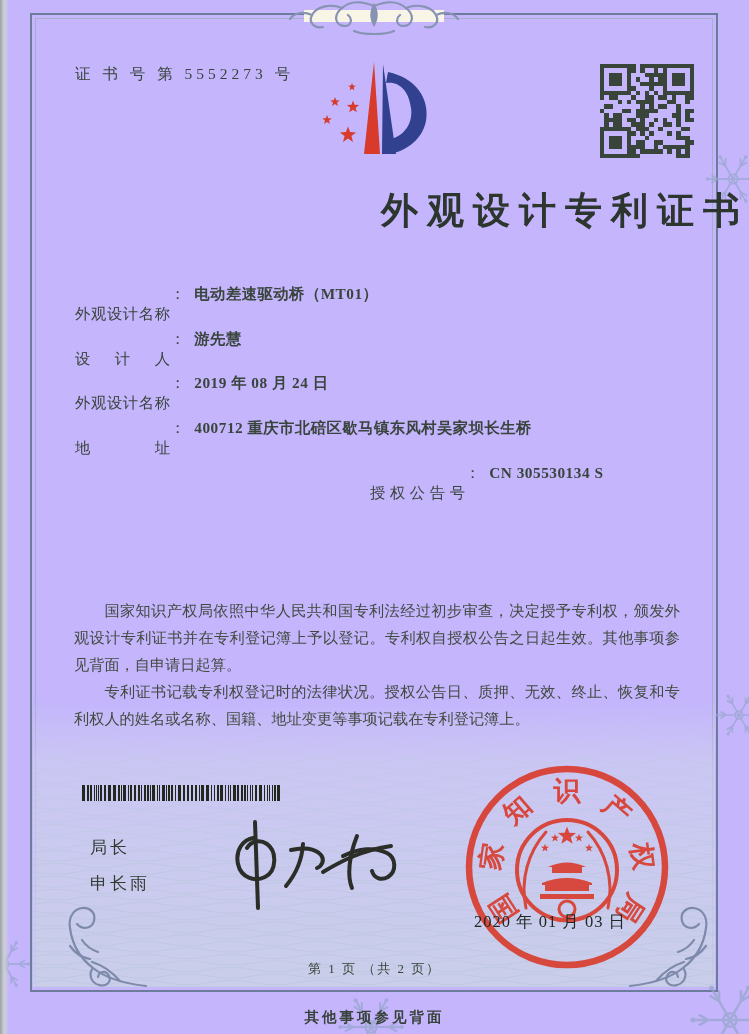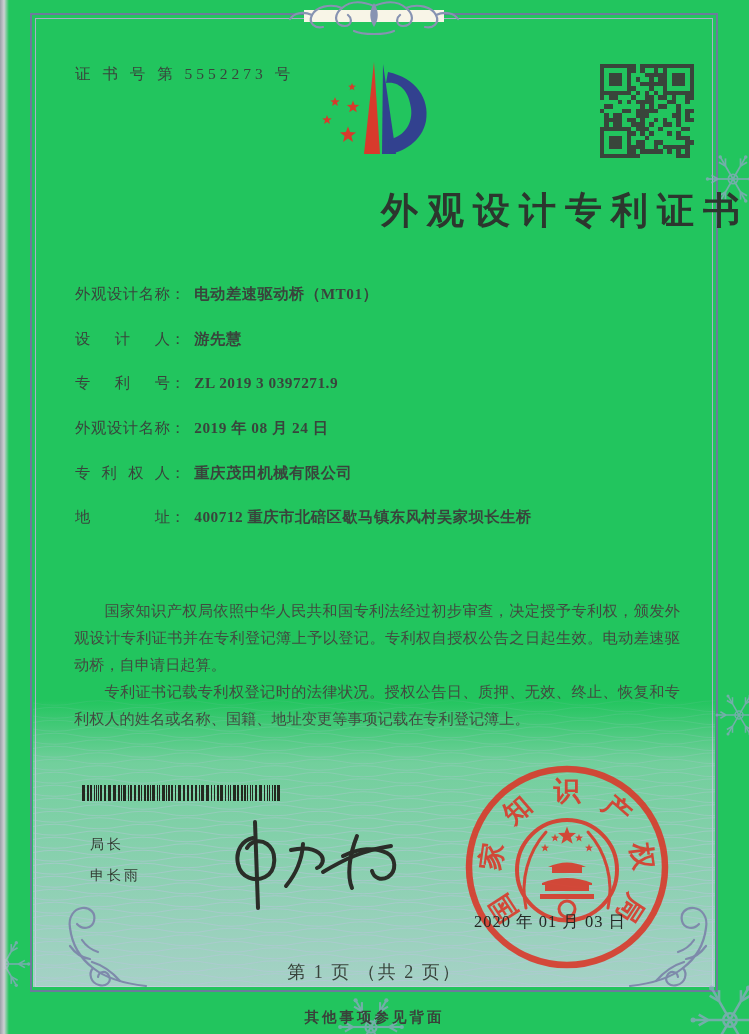--- a/index.html
+++ b/index.html
@@ -1,49 +1,49 @@
 <!DOCTYPE html>
 <html><head>
 <meta charset="utf-8">
 <style>
   html,body{margin:0;padding:0;background:#e9e9e9;}
-  .page{position:relative;width:749px;height:1034px;background:#22c55e;overflow:hidden;
+  .page{position:relative;width:749px;height:1034px;background:#c4b5fd;overflow:hidden;
         font-family:"Liberation Serif","DejaVu Serif",serif;color:#3c463c;}
   .scan-edge{position:absolute;left:0;top:0;width:9px;height:100%;z-index:5;
         background:linear-gradient(90deg,#9aa0a8 0,#cdd0d4 45%,rgba(255,255,255,0) 100%);}
   .frame-outer{position:absolute;left:30px;top:13px;width:684px;height:975px;
         border:2px solid #6d7b9c;z-index:1;}
   .frame-inner{position:absolute;inset:3px;border:1px solid #a6b0c6;}
   .flourish-top{position:absolute;left:288px;top:-2px;z-index:2;}
   .corner-orn{position:absolute;z-index:2;}
   .lace{position:absolute;z-index:1;}
   .waves{position:absolute;left:33px;top:700px;width:682px;height:287px;z-index:1;
         background:linear-gradient(180deg,rgba(216,224,235,0) 0%,rgba(211,220,232,.45) 22%,rgba(203,213,228,.78) 100%);}
   .cert-no{position:absolute;left:75px;top:64px;font-size:15.5px;letter-spacing:4px;color:#39443c;z-index:2;}
   .logo{position:absolute;left:316px;top:36px;z-index:2;}
   .qr{position:absolute;left:600px;top:64px;z-index:2;}
   .title{position:absolute;left:0;top:186px;width:100%;text-align:right;font-size:37px;
         font-weight:bold;letter-spacing:9px;color:#2c362e;z-index:2;}
   .fields{position:absolute;left:75px;top:284px;width:620px;font-size:15.3px;z-index:2;color:#39443c;}
   .field-row{height:44.7px;position:relative;white-space:nowrap;}
-  .f-label{display:inline-block;width:95px;text-align:justify;text-align-last:justify;vertical-align:top;}
+  .f-label{display:inline-block;width:95px;text-align:justify;text-align-last:justify;vertical-align:top;margin-top:20px;}
   .f-colon{display:inline-block;margin-right:9px;}
   .f-value{letter-spacing:.5px;font-weight:bold;}
   .pair2{position:absolute;left:295px;top:0;}
   .paras{position:absolute;left:74px;top:597px;width:606px;font-size:15.2px;line-height:1.78;
         color:#424a40;text-align:justify;z-index:2;}
   .paras p{margin:0;text-indent:2em;}
   .barcode{position:absolute;left:82px;top:785px;z-index:2;}
-  .director{position:absolute;left:90px;top:836px;font-size:14px;letter-spacing:3px;color:#333b33;z-index:2;}
+  .director{position:absolute;left:90px;top:836px;font-size:17px;letter-spacing:3px;color:#333b33;z-index:2;}
   .director div+div{margin-top:13px;}
   .sig{position:absolute;left:205px;top:810px;z-index:2;}
   .seal{position:absolute;left:462px;top:762px;z-index:3;}
   .seal-date{position:absolute;left:450px;top:911px;width:200px;text-align:center;
         font-size:16.5px;color:#242824;letter-spacing:1px;z-index:4;}
-  .page-num{position:absolute;left:0;top:960px;width:100%;text-align:center;font-size:18px;
+  .page-num{position:absolute;left:0;top:960px;width:100%;text-align:center;font-size:13px;
         letter-spacing:2px;color:#39443c;z-index:2;}
   .back-note{position:absolute;left:0;top:1008px;width:100%;text-align:center;font-size:14.5px;
         font-weight:bold;letter-spacing:3px;color:#39423a;z-index:3;}
 </style>
 </head>
 <body>
 
 <div class="page">
 
   <div class="scan-edge"></div>
@@ -544,37 +544,34 @@
   <div class="title">外观设计专利证书</div>
 
   <div class="fields">
     <div class="field-row">
       <span class="f-label">外观设计名称</span><span class="f-colon">：</span><span class="f-value">电动差速驱动桥（MT01）</span>
     </div>
     <div class="field-row">
       <span class="f-label">设计人</span><span class="f-colon">：</span><span class="f-value">游先慧</span>
     </div>
     <div class="field-row">
-      <span class="f-label">专利号</span><span class="f-colon">：</span><span class="f-value">ZL 2019 3 0397271.9</span>
-    </div>
-    <div class="field-row">
       <span class="f-label">外观设计名称</span><span class="f-colon">：</span><span class="f-value">2019 年 08 月 24 日</span>
-    </div>
-    <div class="field-row">
-      <span class="f-label">专利权人</span><span class="f-colon">：</span><span class="f-value">重庆茂田机械有限公司</span>
     </div>
     <div class="field-row">
       <span class="f-label">地址</span><span class="f-colon">：</span><span class="f-value">400712 重庆市北碚区歇马镇东风村吴家坝长生桥</span>
     </div>
     <div class="field-row">
+      <span class="pair2">
+        <span class="f-label">授权公告号</span><span class="f-colon">：</span><span class="f-value">CN 305530134 S</span>
+      </span>
     </div>
   </div>
 
   <div class="paras">
-    <p>国家知识产权局依照中华人民共和国专利法经过初步审查，决定授予专利权，颁发外观设计专利证书并在专利登记簿上予以登记。专利权自授权公告之日起生效。电动差速驱动桥，自申请日起算。</p>
+    <p>国家知识产权局依照中华人民共和国专利法经过初步审查，决定授予专利权，颁发外观设计专利证书并在专利登记簿上予以登记。专利权自授权公告之日起生效。其他事项参见背面，自申请日起算。</p>
     <p>专利证书记载专利权登记时的法律状况。授权公告日、质押、无效、终止、恢复和专利权人的姓名或名称、国籍、地址变更等事项记载在专利登记簿上。</p>
   </div>
 
   <svg class="barcode" id="barcode-svg" width="200" height="16">
       <rect x="0" y="0" width="3" height="16" fill="#23281f"></rect>
       <rect x="5" y="0" width="2" height="16" fill="#23281f"></rect>
       <rect x="8" y="0" width="2" height="16" fill="#23281f"></rect>
       <rect x="12" y="0" width="1" height="16" fill="#23281f"></rect>
       <rect x="14" y="0" width="1" height="16" fill="#23281f"></rect>
       <rect x="16" y="0" width="1" height="16" fill="#23281f"></rect>

